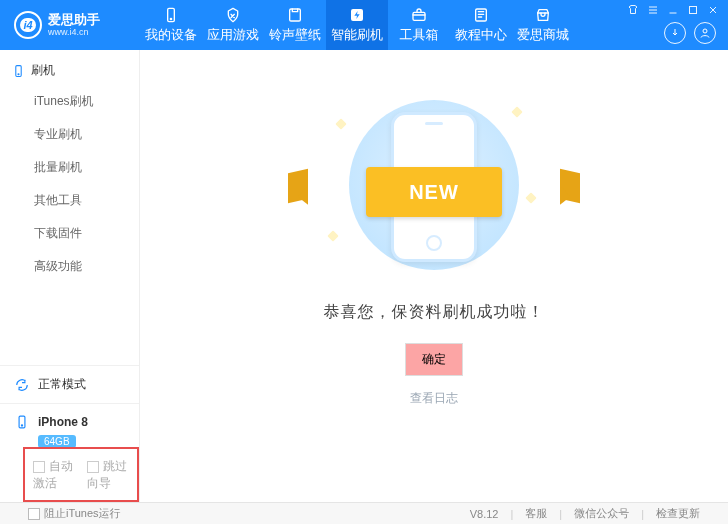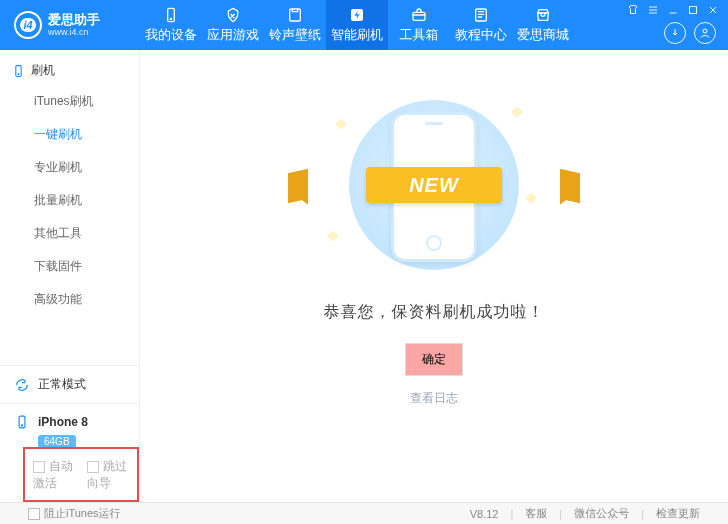--- a/index.html
+++ b/index.html
@@ -50,21 +50,21 @@
   .phone:before{content:""; position:absolute; left:50%; top:7px; width:18px; height:3px; background:#d7ecff; border-radius:3px; margin-left:-9px;}
   .phone:after{content:""; position:absolute; left:50%; bottom:8px; width:12px; height:12px; border:2px solid #d7ecff; border-radius:50%; margin-left:-8px;}
   .spark { position:absolute; width:8px; height:8px; background:#fff3c2; transform:rotate(45deg); border-radius:1px;}
   .s1{left:18px; top:30px;} .s2{right:28px; top:18px;} .s3{left:10px; bottom:40px;} .s4{right:14px; bottom:78px;}
   .ribbon-wrap { position:absolute; left:50%; top:50%; transform:translate(-50%,-18px); }
   .ribbon-tail { position:absolute; top:4px; width:20px; height:30px; background:#e6a416; }
   .rt-l{ left:-78px; transform:skewY(-12deg);} .rt-r{ right:-78px; transform:skewY(12deg);}
   .rt-l:after,.rt-r:after{content:"";position:absolute;bottom:-6px;width:0;height:0;border:10px solid transparent;}
   .rt-l:after{right:0;border-right-color:#e6a416;}
   .rt-r:after{left:0;border-left-color:#e6a416;}
-  .ribbon { position:relative; width:136px; height:36px; background:#fbbf24; border-radius:4px; display:flex; align-items:center; justify-content:center; color:#fff; font-weight:800; font-size:20px; letter-spacing:1px; font-style:italic; box-shadow:0 2px 4px rgba(0,0,0,.15); z-index:2;}
+  .ribbon { position:relative; width:136px; height:50px; background:#fbbf24; border-radius:4px; display:flex; align-items:center; justify-content:center; color:#fff; font-weight:800; font-size:20px; letter-spacing:1px; box-shadow:0 2px 4px rgba(0,0,0,.15); z-index:2;}
   .success-msg { margin-top:22px; font-size:16px; color:#444; letter-spacing:1px; }
   .okbtn { margin-top:20px; border:1px solid #ddd; background:#fca5a5; padding:7px 16px; font-size:12px; cursor:pointer; }
   .loglink { margin-top:14px; font-size:12px; color:#9aa6b3; cursor:pointer; }
 
   
   .statusbar { position:absolute; left:0; right:0; bottom:0; height:22px; background:#f7f7f7; border-top:1px solid #e5e5e5; display:flex; align-items:center; font-size:11px; color:#888; padding:0 28px; }
   .statusbar .chk { border-color:#bbb; }
   .statusbar .right { margin-left:auto; display:flex; align-items:center; gap:12px; }
   .sep { color:#ccc; }
   svg { display:block; }
@@ -198,21 +198,20 @@
       <div class="section-head">
         <span class="hico">
           <svg width="16" height="16" viewBox="0 0 24 24" fill="none" stroke="#1e8bff" stroke-width="2" stroke-linecap="round" stroke-linejoin="round">
             <rect x="7" y="2" width="10" height="20" rx="2"></rect>
             <circle cx="12" cy="18" r="1"></circle>
           </svg>
         </span>
         <span>刷机</span>
       </div>
       <div class="menu-item">iTunes刷机</div>
-      <div class="menu-item active">一键刷机</div>
       <div class="menu-item">专业刷机</div>
       <div class="menu-item">批量刷机</div>
       <div class="menu-item">其他工具</div>
       <div class="menu-item">下载固件</div>
       <div class="menu-item">高级功能</div>
     </div>
 
   <div style="position:absolute; left:0; right:0; bottom:44px;" class="mode-box">
     <div class="mode-row">
       <span class="mico">

